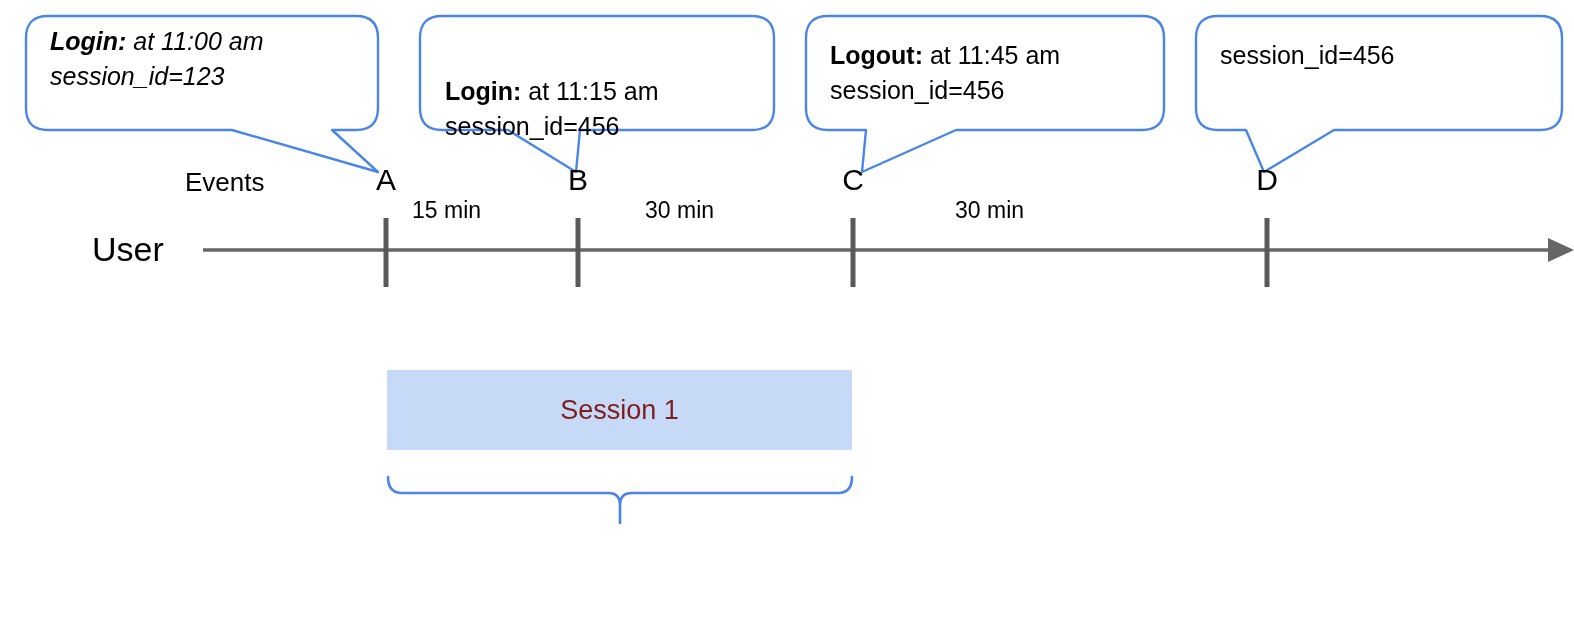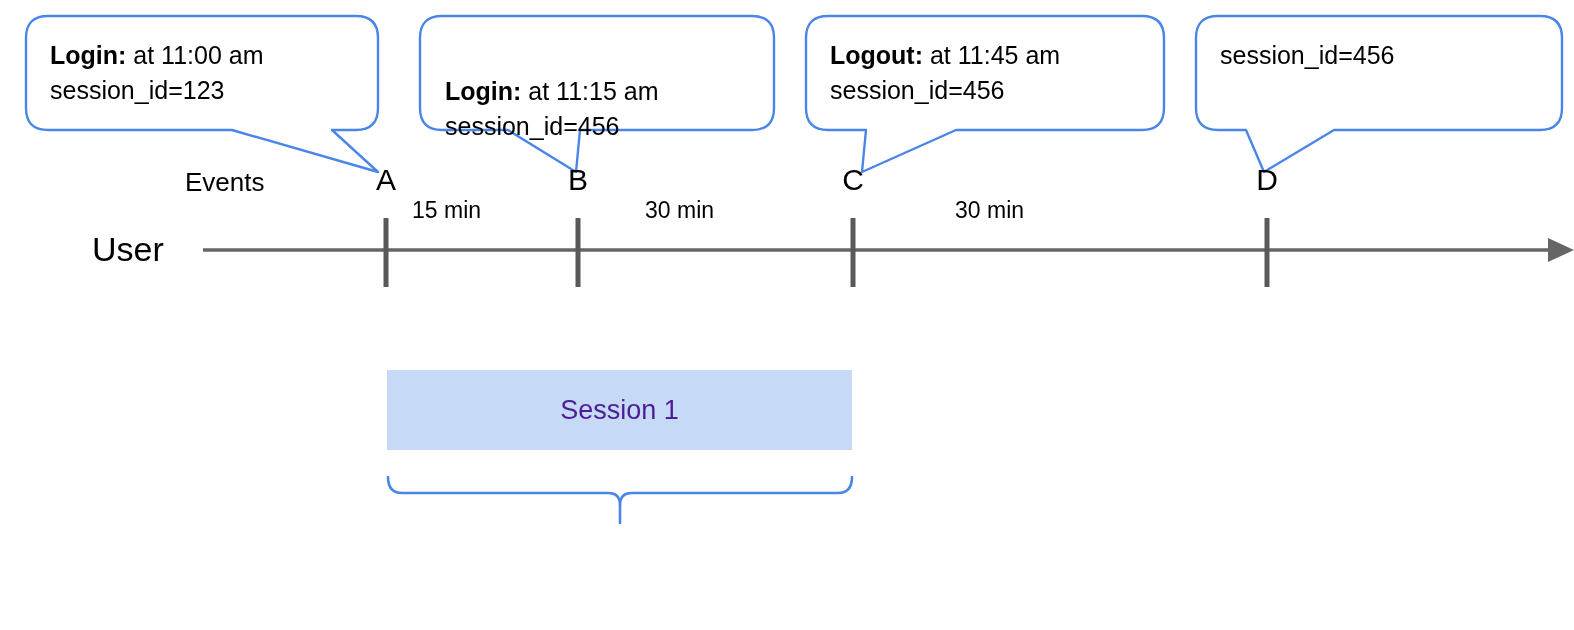--- a/index.html
+++ b/index.html
@@ -57,21 +57,21 @@
     position: absolute;
     font-size: 26px;
     white-space: nowrap;
   }
   .session-bar {
     position: absolute;
     display: flex;
     align-items: center;
     justify-content: center;
     font-size: 27px;
-    color: #4c1d95;
+    color: #7f1d1d;
   }
   .session-caption {
     position: absolute;
     font-size: 27px;
     text-align: center;
     white-space: nowrap;
   }
 </style>
 </head>
 <body>
@@ -108,21 +108,21 @@
       <line x1="1267" y1="218" x2="1267" y2="287" stroke="#595959" stroke-width="5"></line>
     </g>
 
     <g>
       <path d="M 388 477 Q 388 493 402 493 L 608 493 Q 620 493 620 505 Q 620 493 632 493 L 838 493 Q 852 493 852 477" fill="none" stroke="#4a86e8" stroke-width="2.6" stroke-linecap="round"></path>
       <path d="M 620 505 L 620 523" fill="none" stroke="#4a86e8" stroke-width="2.6" stroke-linecap="round"></path>
     </g>
 
   </svg>
 
-  <div class="callout-text" style="left:50px; top:38px;">
+  <div class="callout-text" style="left:50px; top:24px;font-style:italic;">
     <div>
       <span class="lead">Login:</span><span> at 11:00 am</span>
     </div>
     <div>session_id=123</div>
   </div>
 
   <div class="callout-text" style="left:445px; top:38px;margin-top:36px;">
     <div>
       <span class="lead">Login:</span><span> at 11:15 am</span>
     </div>

